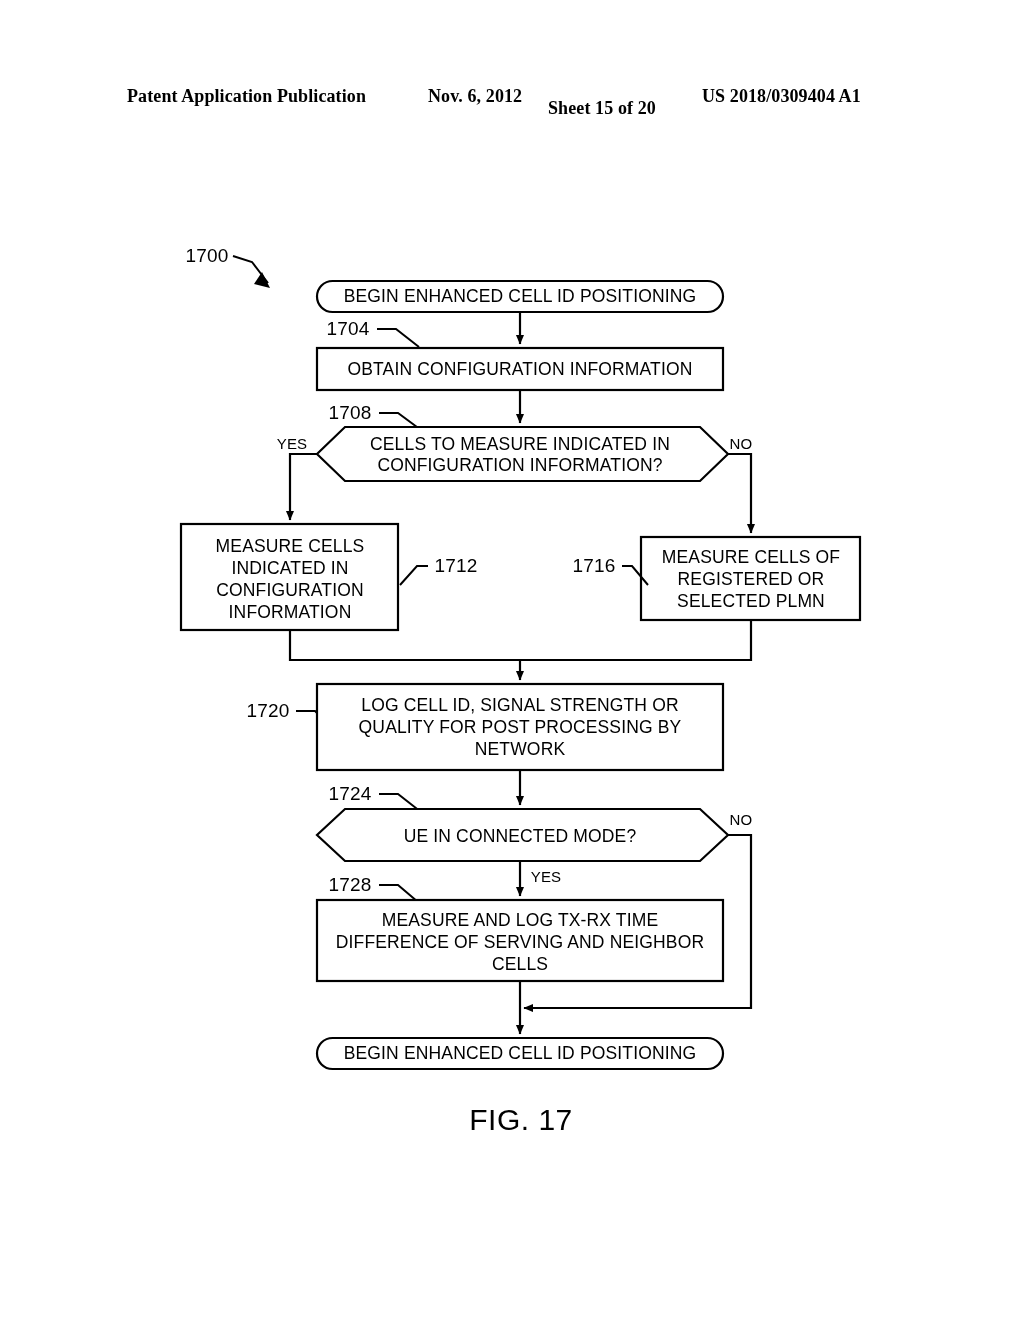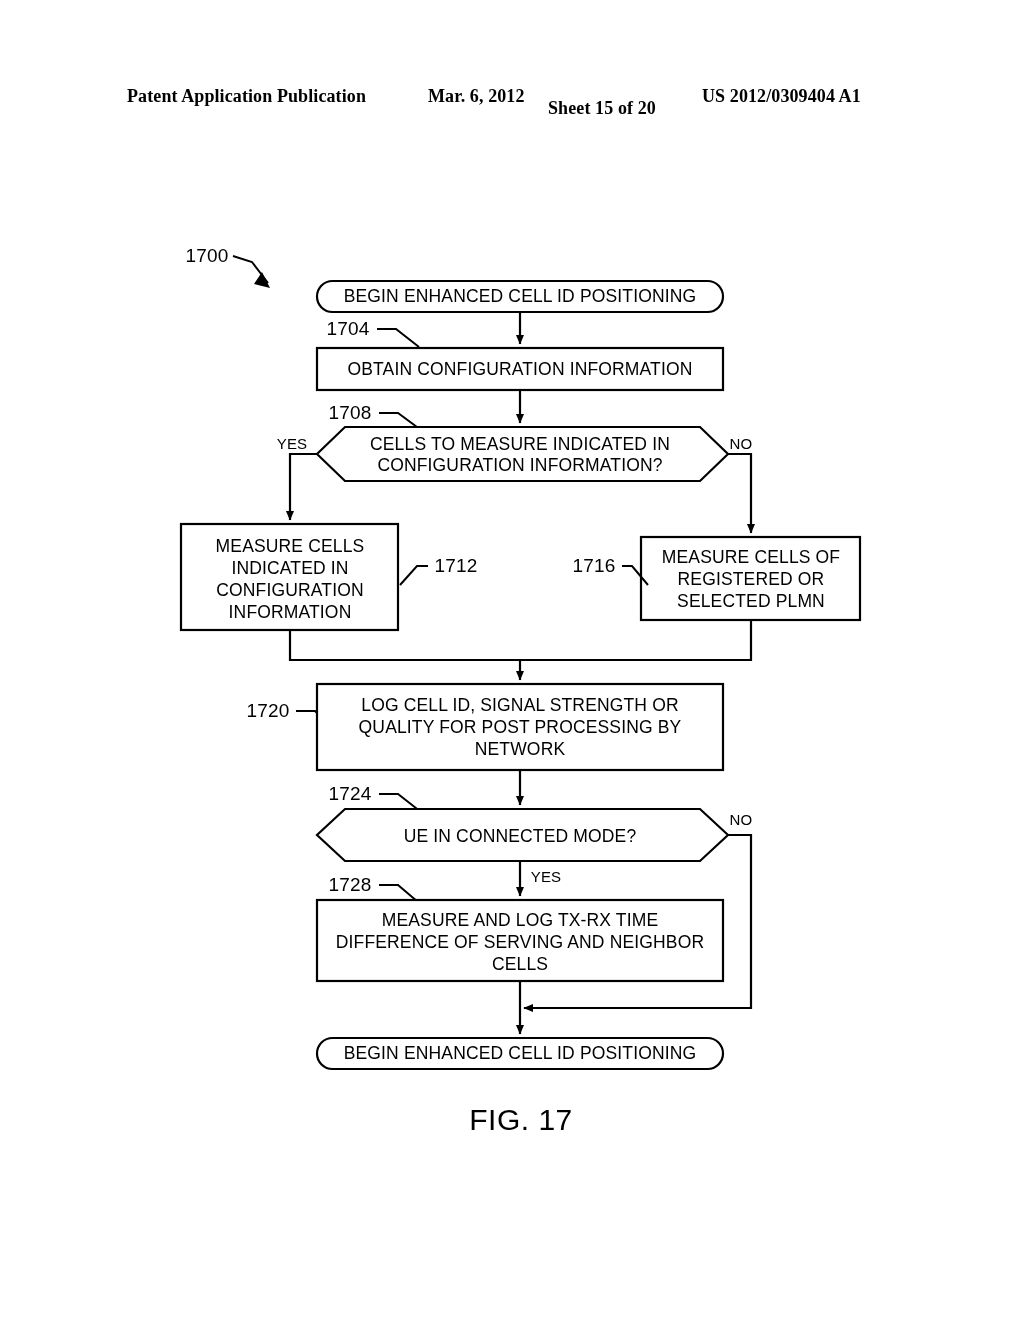--- a/index.html
+++ b/index.html
@@ -99,23 +99,23 @@
     text-anchor: middle;
     font-family: "Liberation Sans", sans-serif;
     letter-spacing: 0.5px;
   }
 </style>
 </head>
 <body>
 
 <div id="patent-header">
   <span class="hdr-pub">Patent Application Publication</span>
-  <span class="hdr-date">Mar. 6, 2012</span>
+  <span class="hdr-date">Nov. 6, 2012</span>
   <span class="hdr-sheet">Sheet 15 of 20</span>
-  <span class="hdr-num">US 2012/0309404 A1</span>
+  <span class="hdr-num">US 2018/0309404 A1</span>
 </div>
 
 <div id="figure-area">
   <svg id="flow-svg" viewBox="0 0 1024 1320" xmlns="http://www.w3.org/2000/svg">
 
     <defs>
       <marker id="arrow" markerWidth="11" markerHeight="11" refX="9.4" refY="4.2" orient="auto" markerUnits="userSpaceOnUse">
         <path d="M0,0 L10,4.2 L0,8.4 z" fill="#000000"></path>
       </marker>
     </defs>

